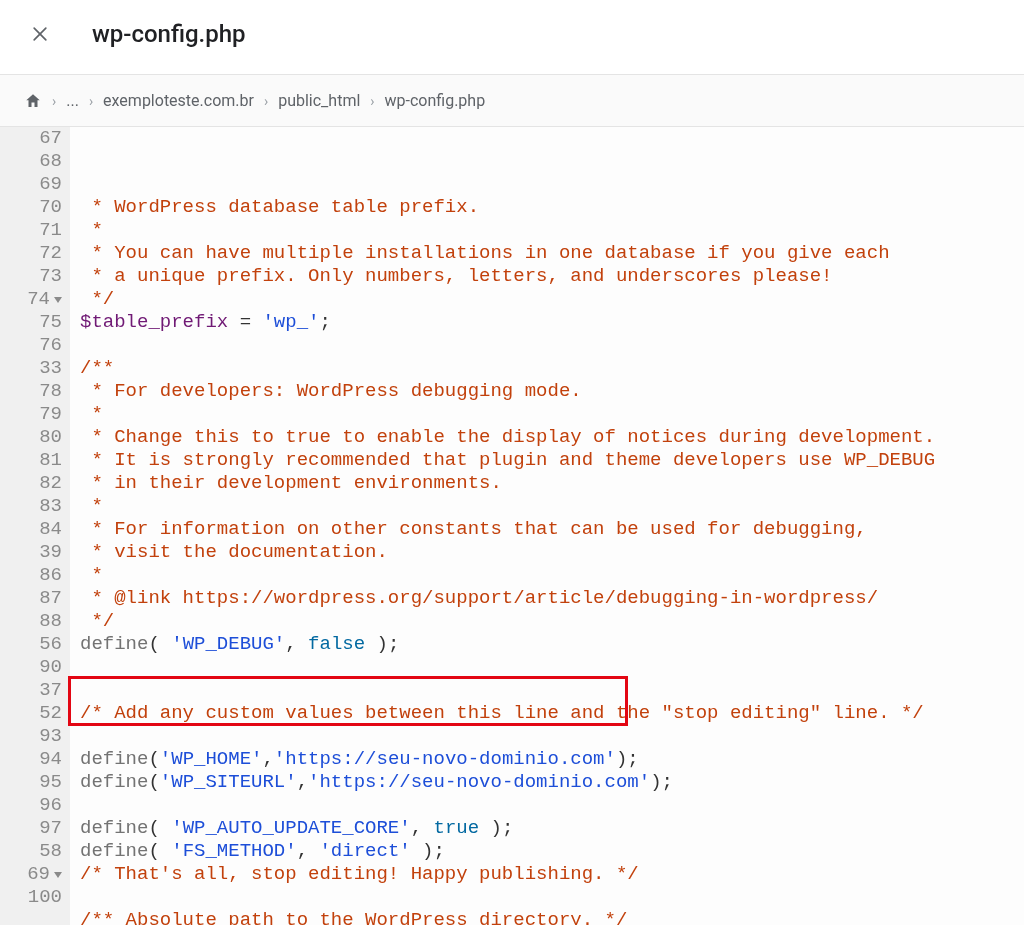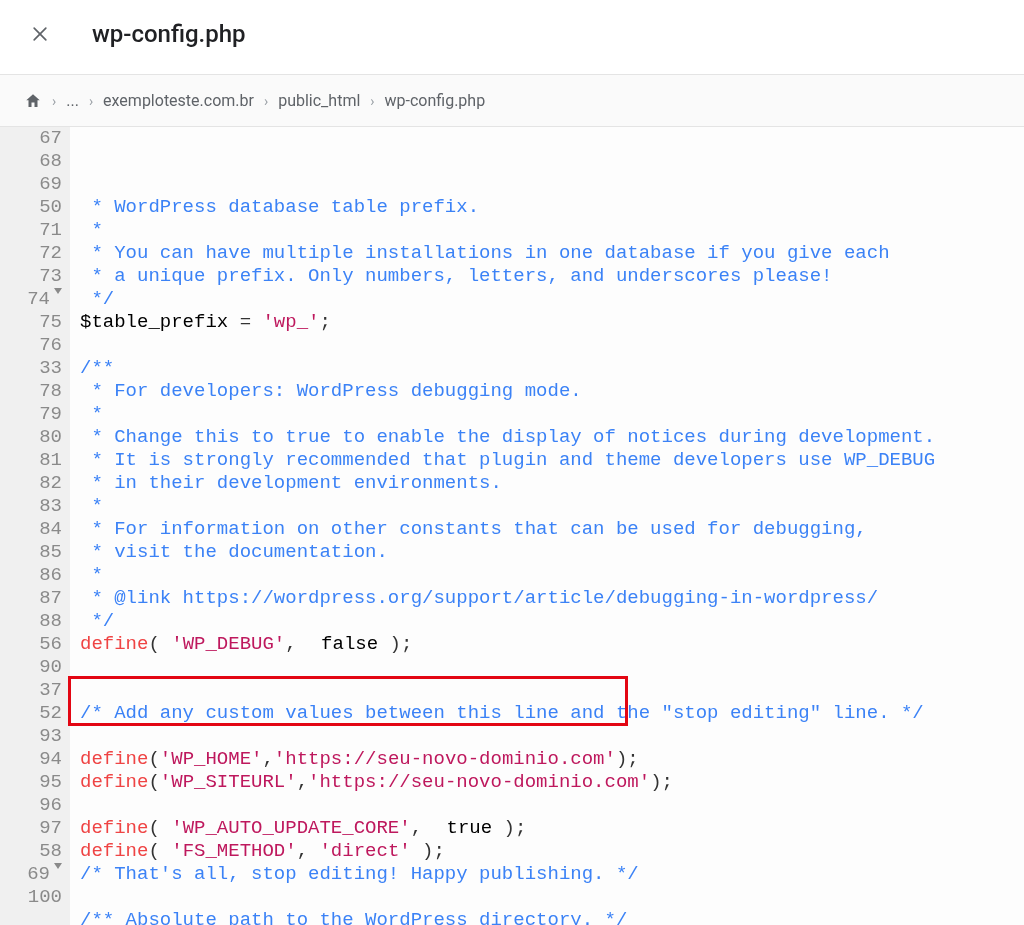--- a/index.html
+++ b/index.html
@@ -59,42 +59,42 @@
     background: #f0f0f0;
     color: #8a8a8a;
     text-align: right;
     padding: 0 8px 0 4px;
     user-select: none;
     min-width: 70px;
   }
   .gutter-row {
     height: 23px;
     display: flex;
-    align-items: flex-start;
+    align-items: center;
     justify-content: flex-end;
     gap: 2px;
   }
   .fold {
     width: 0; height: 0;
     border-left: 4px solid transparent;
     border-right: 4px solid transparent;
     border-top: 6px solid #8a8a8a;
     margin-left: 2px;
   }
   .code {
     padding-left: 10px;
     white-space: pre;
     position: relative;
   }
   .code-row { height: 23px; }
-  .c-comment { color: #3b82f6; }
-  .c-var { color: #000000; }
-  .c-ident { color: #ef4444; }
-  .c-string { color: #be185d; }
-  .c-bool { color: #000000; margin-left: 13px; }
+  .c-comment { color: #c2410c; }
+  .c-var { color: #701a75; }
+  .c-ident { color: #737373; }
+  .c-string { color: #1d4ed8; }
+  .c-bool { color: #0369a1; }
   .c-plain { color: #333; }
   .c-punc { color: #333; }
   .highlight-box {
     position: absolute;
     border: 3px solid #e30613;
     pointer-events: none;
   }
 </style>
 </head>
 <body>
@@ -128,21 +128,21 @@
       <div class="gutter-row">
         <span>67</span>
       </div>
       <div class="gutter-row">
         <span>68</span>
       </div>
       <div class="gutter-row">
         <span>69</span>
       </div>
       <div class="gutter-row">
-        <span>50</span>
+        <span>70</span>
       </div>
       <div class="gutter-row">
         <span>71</span>
       </div>
       <div class="gutter-row">
         <span>72</span>
       </div>
       <div class="gutter-row">
         <span>73</span>
       </div>
@@ -174,21 +174,21 @@
       <div class="gutter-row">
         <span>82</span>
       </div>
       <div class="gutter-row">
         <span>83</span>
       </div>
       <div class="gutter-row">
         <span>84</span>
       </div>
       <div class="gutter-row">
-        <span>85</span>
+        <span>39</span>
       </div>
       <div class="gutter-row">
         <span>86</span>
       </div>
       <div class="gutter-row">
         <span>87</span>
       </div>
       <div class="gutter-row">
         <span>88</span>
       </div>

